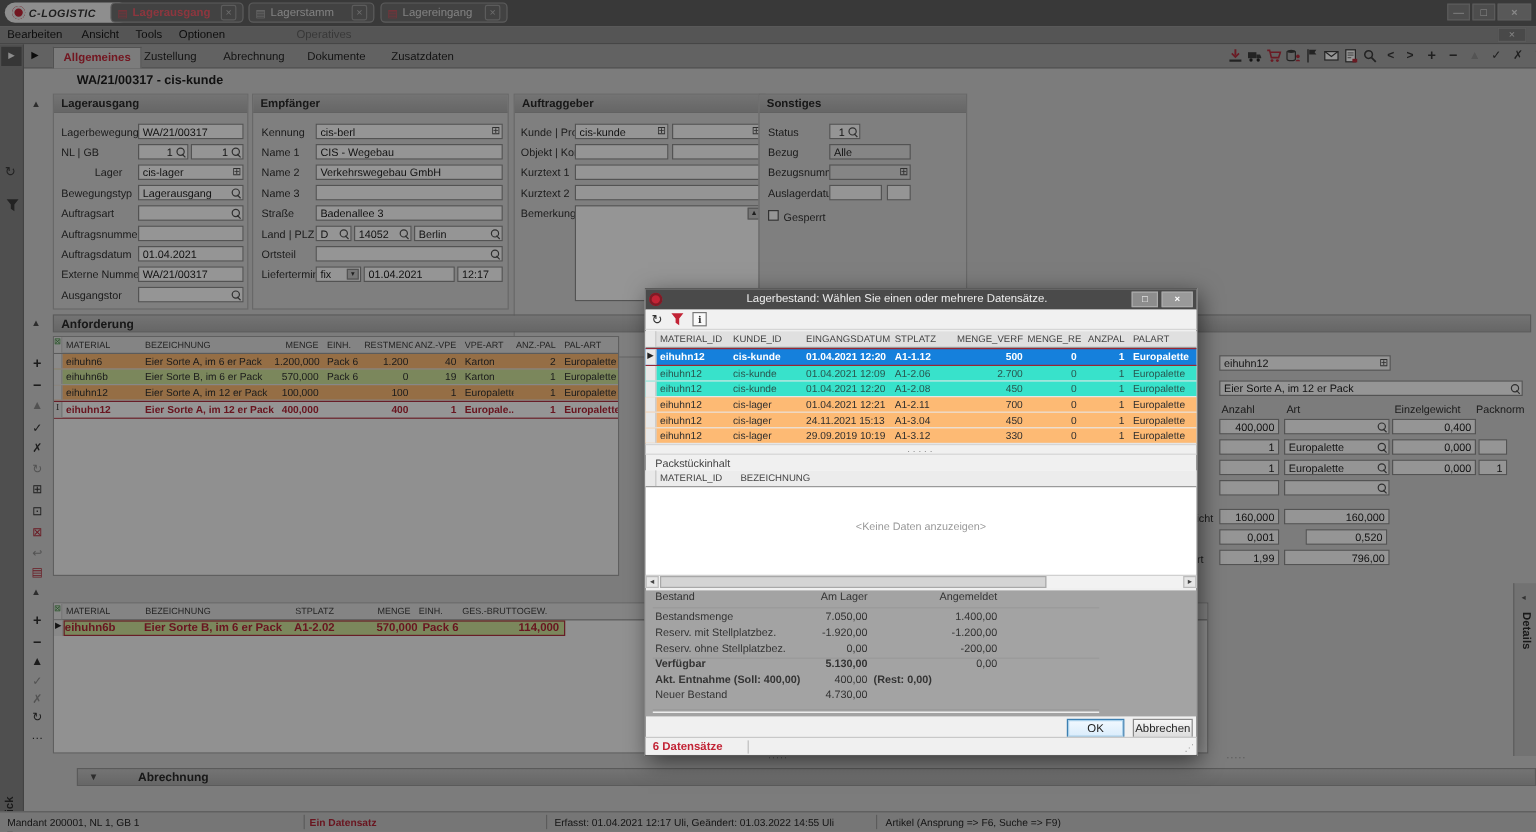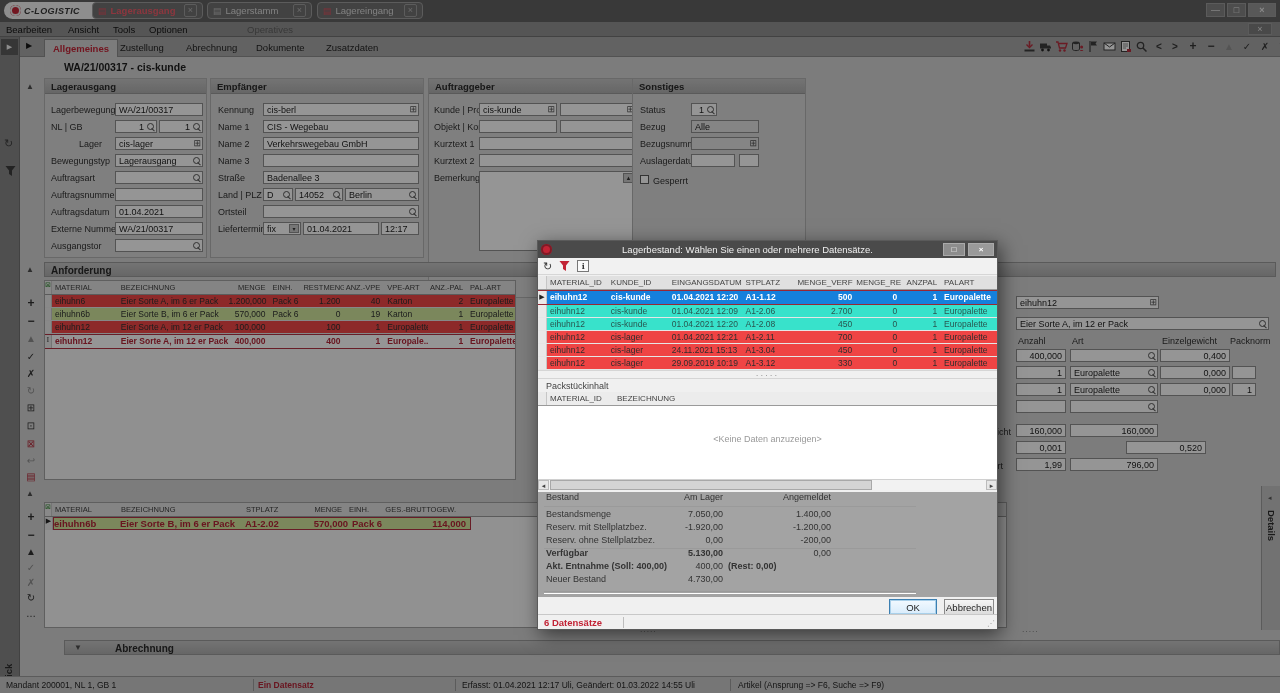--- a/index.html
+++ b/index.html
@@ -60,21 +60,21 @@
   .ddbtn{position:absolute;right:1px;top:1px;width:10px;height:9px;background:#c9c9c9;border:1px solid #8c8c8c;
          font-size:6px;text-align:center;line-height:8px;color:#333;box-sizing:border-box;}
   .upbtn{position:absolute;right:1px;top:1px;width:11px;height:10px;background:#c9c9c9;border:1px solid #8c8c8c;
          font-size:6px;text-align:center;line-height:9px;color:#333;box-sizing:border-box;}
   .chk{position:absolute;width:9px;height:9px;background:#fdfdfd;border:1px solid #555;box-sizing:border-box;}
 
   
   .gridbox{position:absolute;background:#f4f4f4;border:1px solid #a0a0a0;box-sizing:border-box;}
   .ghead{display:flex;height:13px;background:#e0e0e0;border-bottom:1px solid #9a9a9a;align-items:center;}
   .ghead span{font-size:7.5px;color:#3c3c3c;padding-left:3px;box-sizing:border-box;overflow:hidden;white-space:nowrap;}
-  .trow{display:flex;height:12px;align-items:center;background:#ef4444;border-bottom:1px solid #e6e6e6;}
+  .trow{display:flex;height:12px;align-items:center;background:#fdba74;border-bottom:1px solid #e6e6e6;}
   .trow span{font-size:8.5px;color:#2e2e2e;padding-left:3px;box-sizing:border-box;overflow:hidden;white-space:nowrap;line-height:11px;}
   .gut{height:100%;background:#e9e9e9;border-right:1px solid #c6c6c6;text-align:center;padding:0!important;
        font-size:7px!important;color:#222;}
   .r{text-align:right;padding-right:4px!important;padding-left:0!important;}
   .green{background:#d0e69c;}
   .editing{background:#fdfdfd;border-top:1px solid #b03040;border-bottom:1px solid #b03040;height:13px;}
   .editing span{color:#b22335;font-weight:bold;}
   .editing .gut{color:#333;font-weight:normal;font-family:"DejaVu Serif",serif;}
   .bsbox{display:flex;height:13px;border:1px solid #b03040;box-sizing:border-box;align-items:center;}
   .bsbox span{color:#b22335;font-weight:bold;}
@@ -452,21 +452,21 @@
   <div class="fld rnum" style="left:1160px;top:383px;width:70px;"><span>0,000</span></div>
   <div class="fld rnum" style="left:1232px;top:383px;width:24px;"><span>1</span></div>
 
   <div class="fld rnum" style="left:1016px;top:400px;width:50px;"><span></span></div>
   <div class="fld" style="left:1070px;top:400px;width:88px;"><span></span><span class="mag"></span></div>
 
   <span class="lbl" style="left:961px;top:427px;width:50px;text-align:right;">wicht</span>
   <div class="fld rnum" style="left:1016px;top:424px;width:50px;"><span>160,000</span></div>
   <div class="fld rnum" style="left:1070px;top:424px;width:88px;"><span>160,000</span></div>
   <div class="fld rnum" style="left:1016px;top:441px;width:50px;"><span>0,001</span></div>
-  <div class="fld rnum" style="left:1126px;top:441px;width:80px;"><span>0,520</span></div>
+  <div class="fld rnum" style="left:1088px;top:441px;width:68px;"><span>0,520</span></div>
   <span class="lbl" style="left:973px;top:461px;width:30px;text-align:right;">rt</span>
   <div class="fld rnum" style="left:1016px;top:458px;width:50px;"><span>1,99</span></div>
   <div class="fld rnum" style="left:1070px;top:458px;width:88px;"><span>796,00</span></div>
 
   <span class="collapse" style="left:26px;top:489px;">▲</span>
 
   <span class="sideicon" style="top:510px;font-weight:bold;font-size:12px;">+</span>
   <span class="sideicon" style="top:528px;font-weight:bold;font-size:12px;">−</span>
   <span class="sideicon" style="top:546px;">▲</span>
   <span class="sideicon gray" style="top:562px;">✓</span>

